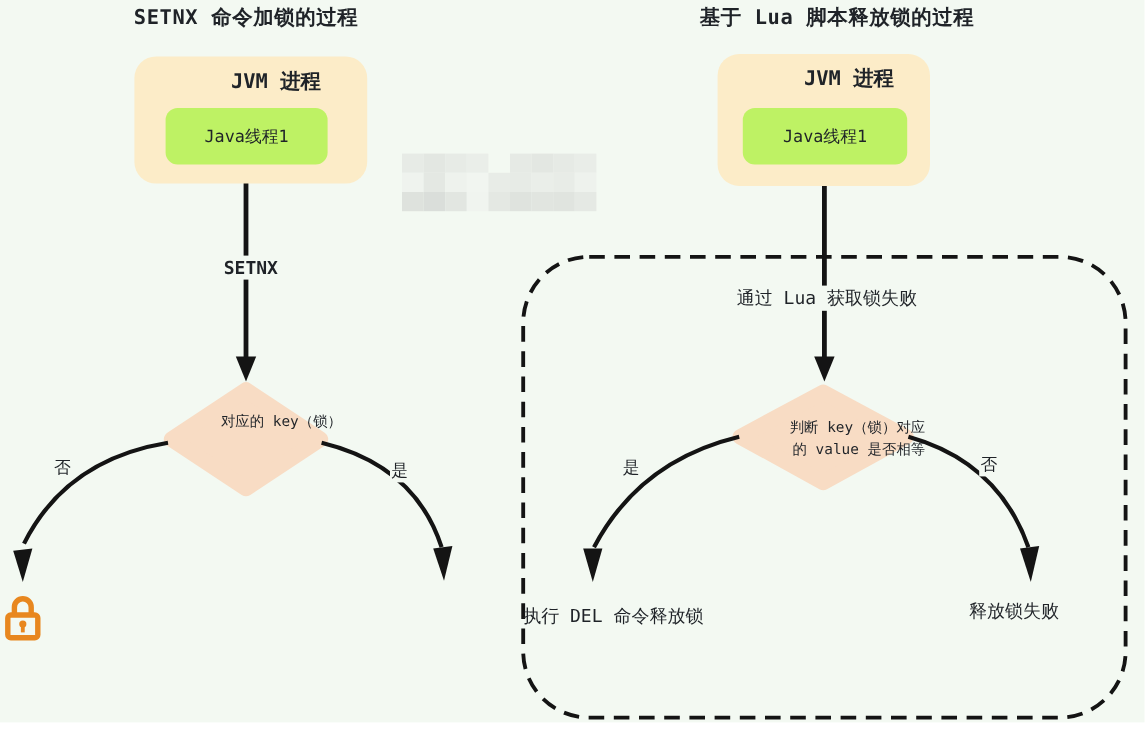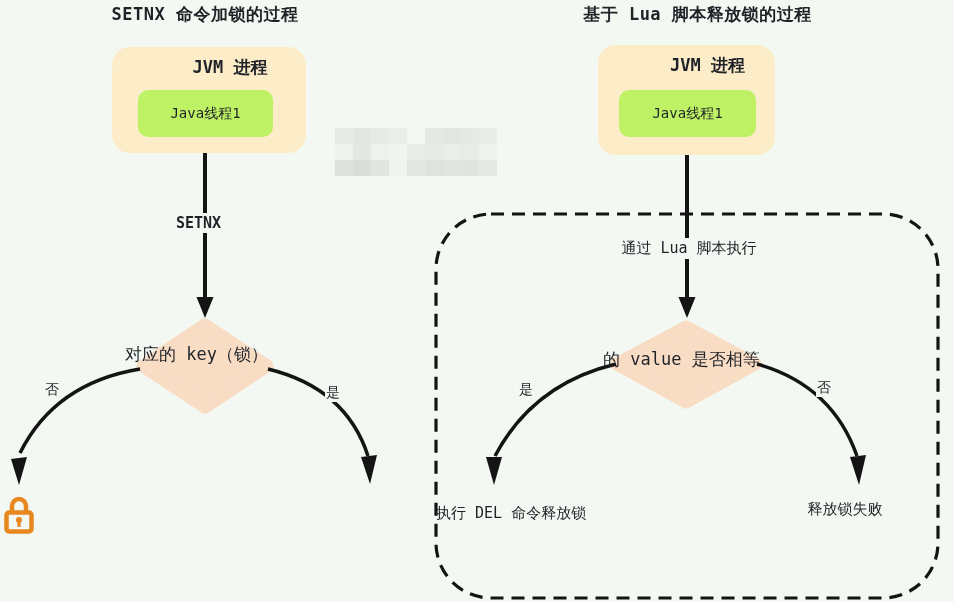--- a/index.html
+++ b/index.html
@@ -7,23 +7,23 @@
     position:relative;width:954px;height:615px;background:#ffffff;overflow:hidden;
     font-family:"DejaVu Sans Mono","Liberation Mono",monospace;color:#1f2328;
   }
   .bg{position:absolute;left:0;top:0;width:954px;height:602px;background:#f3f9f2;}
   .layer{position:absolute;left:0;top:0;width:954px;height:615px;}
   .abs{position:absolute;}
   .flow-title{font-size:17px;font-weight:bold;text-align:center;letter-spacing:0.5px;white-space:nowrap;}
   .jvm-box{position:absolute;background:#fcecc8;border-radius:18px;}
   .jvm-title{position:absolute;left:0;right:0;top:9px;text-align:center;font-size:17px;font-weight:bold;padding-left:42px;}
   .thread-box{position:absolute;background:#bef264;border-radius:10px;display:flex;align-items:center;justify-content:center;font-size:14px;}
-  .line-label{position:absolute;background:#f3f9f2;font-weight:bold;font-size:15px;padding:1px 4px;white-space:nowrap;}
+  .line-label{position:absolute;background:#f3f9f2;text-align:center;font-weight:bold;font-size:15px;padding:1px 4px;white-space:nowrap;}
   .soft-label{position:absolute;background:#f3f9f2;text-align:center;font-size:15px;padding:1px 3px;white-space:nowrap;font-weight:normal;}
-  .diamond-text{position:absolute;text-align:left;font-size:17px;line-height:1.5;white-space:nowrap;}
+  .diamond-text{position:absolute;text-align:right;font-size:12px;line-height:1.5;white-space:nowrap;}
   .branch-label{position:absolute;background:#f3f9f2;font-size:14px;padding:0 1px;white-space:nowrap;}
   .result-text{position:absolute;font-size:15px;white-space:nowrap;}
   .mosaic{position:absolute;left:335px;top:128px;width:162px;height:48px;display:grid;
     grid-template-columns:repeat(9,18px);grid-template-rows:repeat(3,16px);}
 </style>
 </head>
 <body>
 
 <div class="canvas">
   <div class="bg"></div>
@@ -104,26 +104,27 @@
     <div class="jvm-title">JVM 进程</div>
     <div class="thread-box" style="left:26px;top:43px;width:135px;height:47px;">Java线程1</div>
   </div>
 
   <div class="jvm-box" style="left:598px;top:45px;width:177px;height:110px;">
     <div class="jvm-title">JVM 进程</div>
     <div class="thread-box" style="left:21px;top:45px;width:137px;height:47px;">Java线程1</div>
   </div>
 
   <div class="line-label" style="left:172px;top:213px;width:66px;">SETNX</div>
-  <div class="soft-label" style="left:605px;top:238px;width:162px;">通过 Lua 脚本执行</div>
+  <div class="soft-label" style="left:605px;top:238px;width:162px;">通过 Lua 获取锁失败</div>
 
   <div class="diamond-text" style="left:125px;top:342px;width:160px;">
     <div>对应的 key（锁）</div>
   </div>
   <div class="diamond-text" style="left:603px;top:347px;width:168px;">
+    <div>判断 key（锁）对应</div>
     <div>的 value 是否相等</div>
   </div>
 
   <div class="branch-label" style="left:44px;top:381px;">否</div>
   <div class="branch-label" style="left:325px;top:384px;">是</div>
   <div class="branch-label" style="left:518px;top:381px;">是</div>
   <div class="branch-label" style="left:816px;top:379px;">否</div>
 
   <div class="result-text" style="left:436px;top:504px;text-align:right;">执行 DEL 命令释放锁</div>
   <div class="result-text" style="left:794px;top:500px;width:102px;text-align:center;">释放锁失败</div>

